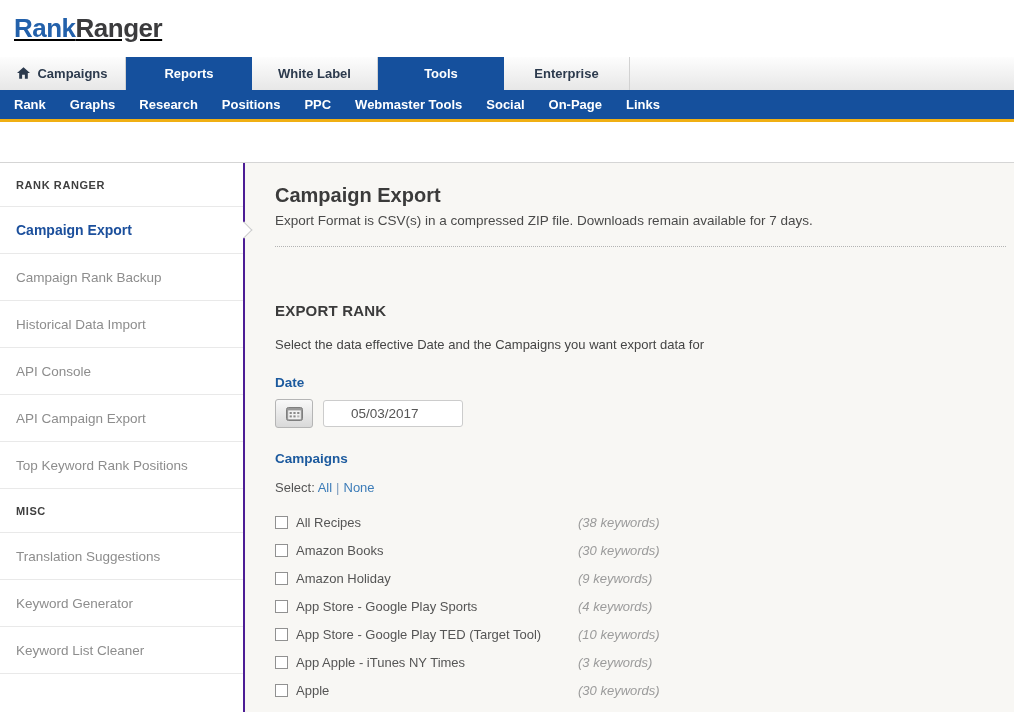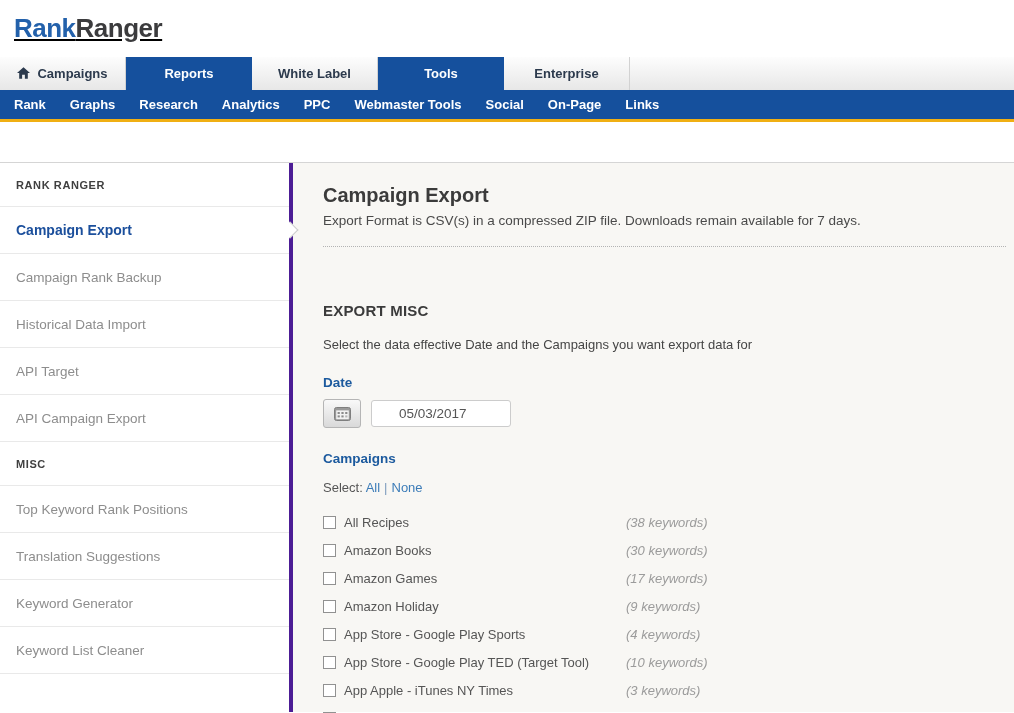--- a/index.html
+++ b/index.html
@@ -38,21 +38,21 @@
     display:flex; align-items:center; padding-left:2px;
   }
   .subnav-item { color:#ffffff; font-size:13px; font-weight:bold; padding:0 12px; cursor:pointer; white-space:nowrap; }
 
   .gap { height:40px; background:#ffffff; }
 
   
   .content { display:flex; height:550px; border-top:1px solid #d5d5d5; }
 
   
-  .sidebar { width:293px; flex:none; background:#ffffff; border-right:4px solid #4c1d95; }
+  .sidebar { width:245px; flex:none; background:#ffffff; border-right:2px solid #4c1d95; }
   .side-row { position:relative; display:flex; align-items:center; padding-left:16px; border-bottom:1px solid #e9e9e9; }
   .side-section { height:44px; font-size:11px; font-weight:bold; color:#3f3f3f; letter-spacing:0.6px; }
   .side-item { height:47px; font-size:13.5px; color:#8d8d8d; cursor:pointer; }
   .side-item.active { color:#1b4f9c; font-weight:bold; font-size:14px; }
   .active-arrow {
     position:absolute; right:-7px; top:50%;
     width:12px; height:12px; background:#ffffff;
     border-top:1px solid #cccccc; border-right:1px solid #cccccc;
     transform:translateY(-50%) rotate(45deg);
   }
@@ -122,55 +122,55 @@
   <div class="tab light">
     <span>Enterprise</span>
   </div>
   <div class="tab-filler"></div>
 </div>
 
 <div class="subnav">
   <span class="subnav-item">Rank</span>
   <span class="subnav-item">Graphs</span>
   <span class="subnav-item">Research</span>
-  <span class="subnav-item">Analytics</span>
+  <span class="subnav-item">Positions</span>
   <span class="subnav-item">PPC</span>
   <span class="subnav-item">Webmaster Tools</span>
   <span class="subnav-item">Social</span>
   <span class="subnav-item">On-Page</span>
   <span class="subnav-item">Links</span>
 </div>
 
 <div class="gap"></div>
 
 <div class="content">
 
   <aside class="sidebar">
     <div class="side-row side-section">RANK RANGER</div>
     <div class="side-row side-item active">
       <span>Campaign Export</span>
       <span class="active-arrow"></span>
     </div>
     <div class="side-row side-item">Campaign Rank Backup</div>
     <div class="side-row side-item">Historical Data Import</div>
-    <div class="side-row side-item">API Target</div>
+    <div class="side-row side-item">API Console</div>
     <div class="side-row side-item">API Campaign Export</div>
+    <div class="side-row side-item">Top Keyword Rank Positions</div>
     <div class="side-row side-section">MISC</div>
-    <div class="side-row side-item">Top Keyword Rank Positions</div>
     <div class="side-row side-item">Translation Suggestions</div>
     <div class="side-row side-item">Keyword Generator</div>
     <div class="side-row side-item">Keyword List Cleaner</div>
   </aside>
 
   <main class="main">
     <h1 class="page-title">Campaign Export</h1>
     <p class="page-subtitle">Export Format is CSV(s) in a compressed ZIP file. Downloads remain available for 7 days.</p>
     <hr class="dotted-divider">
 
-    <h2 class="section-heading">EXPORT MISC</h2>
+    <h2 class="section-heading">EXPORT RANK</h2>
     <p class="section-hint">Select the data effective Date and the Campaigns you want export data for</p>
 
     <div class="field-label">Date</div>
     <div class="date-row">
       <button class="cal-btn">
         <span style="display:inline-flex;">
           <svg width="17" height="14" viewBox="0 0 17 14">
             <rect x="0.5" y="0.5" width="16" height="13" rx="2" fill="#999999" stroke="#7e7e7e"></rect>
             <rect x="2.2" y="3.4" width="12.6" height="8.8" fill="#f2f2f2"></rect>
             <rect x="3.6" y="5" width="2.2" height="2" fill="#8a8a8a"></rect>
@@ -197,25 +197,20 @@
         <span class="camp-name">All Recipes</span>
         <span class="camp-count">(38 keywords)</span>
       </div>
       <div class="camp-row">
         <span class="checkbox"></span>
         <span class="camp-name">Amazon Books</span>
         <span class="camp-count">(30 keywords)</span>
       </div>
       <div class="camp-row">
         <span class="checkbox"></span>
-        <span class="camp-name">Amazon Games</span>
-        <span class="camp-count">(17 keywords)</span>
-      </div>
-      <div class="camp-row">
-        <span class="checkbox"></span>
         <span class="camp-name">Amazon Holiday</span>
         <span class="camp-count">(9 keywords)</span>
       </div>
       <div class="camp-row">
         <span class="checkbox"></span>
         <span class="camp-name">App Store - Google Play Sports</span>
         <span class="camp-count">(4 keywords)</span>
       </div>
       <div class="camp-row">
         <span class="checkbox"></span>

